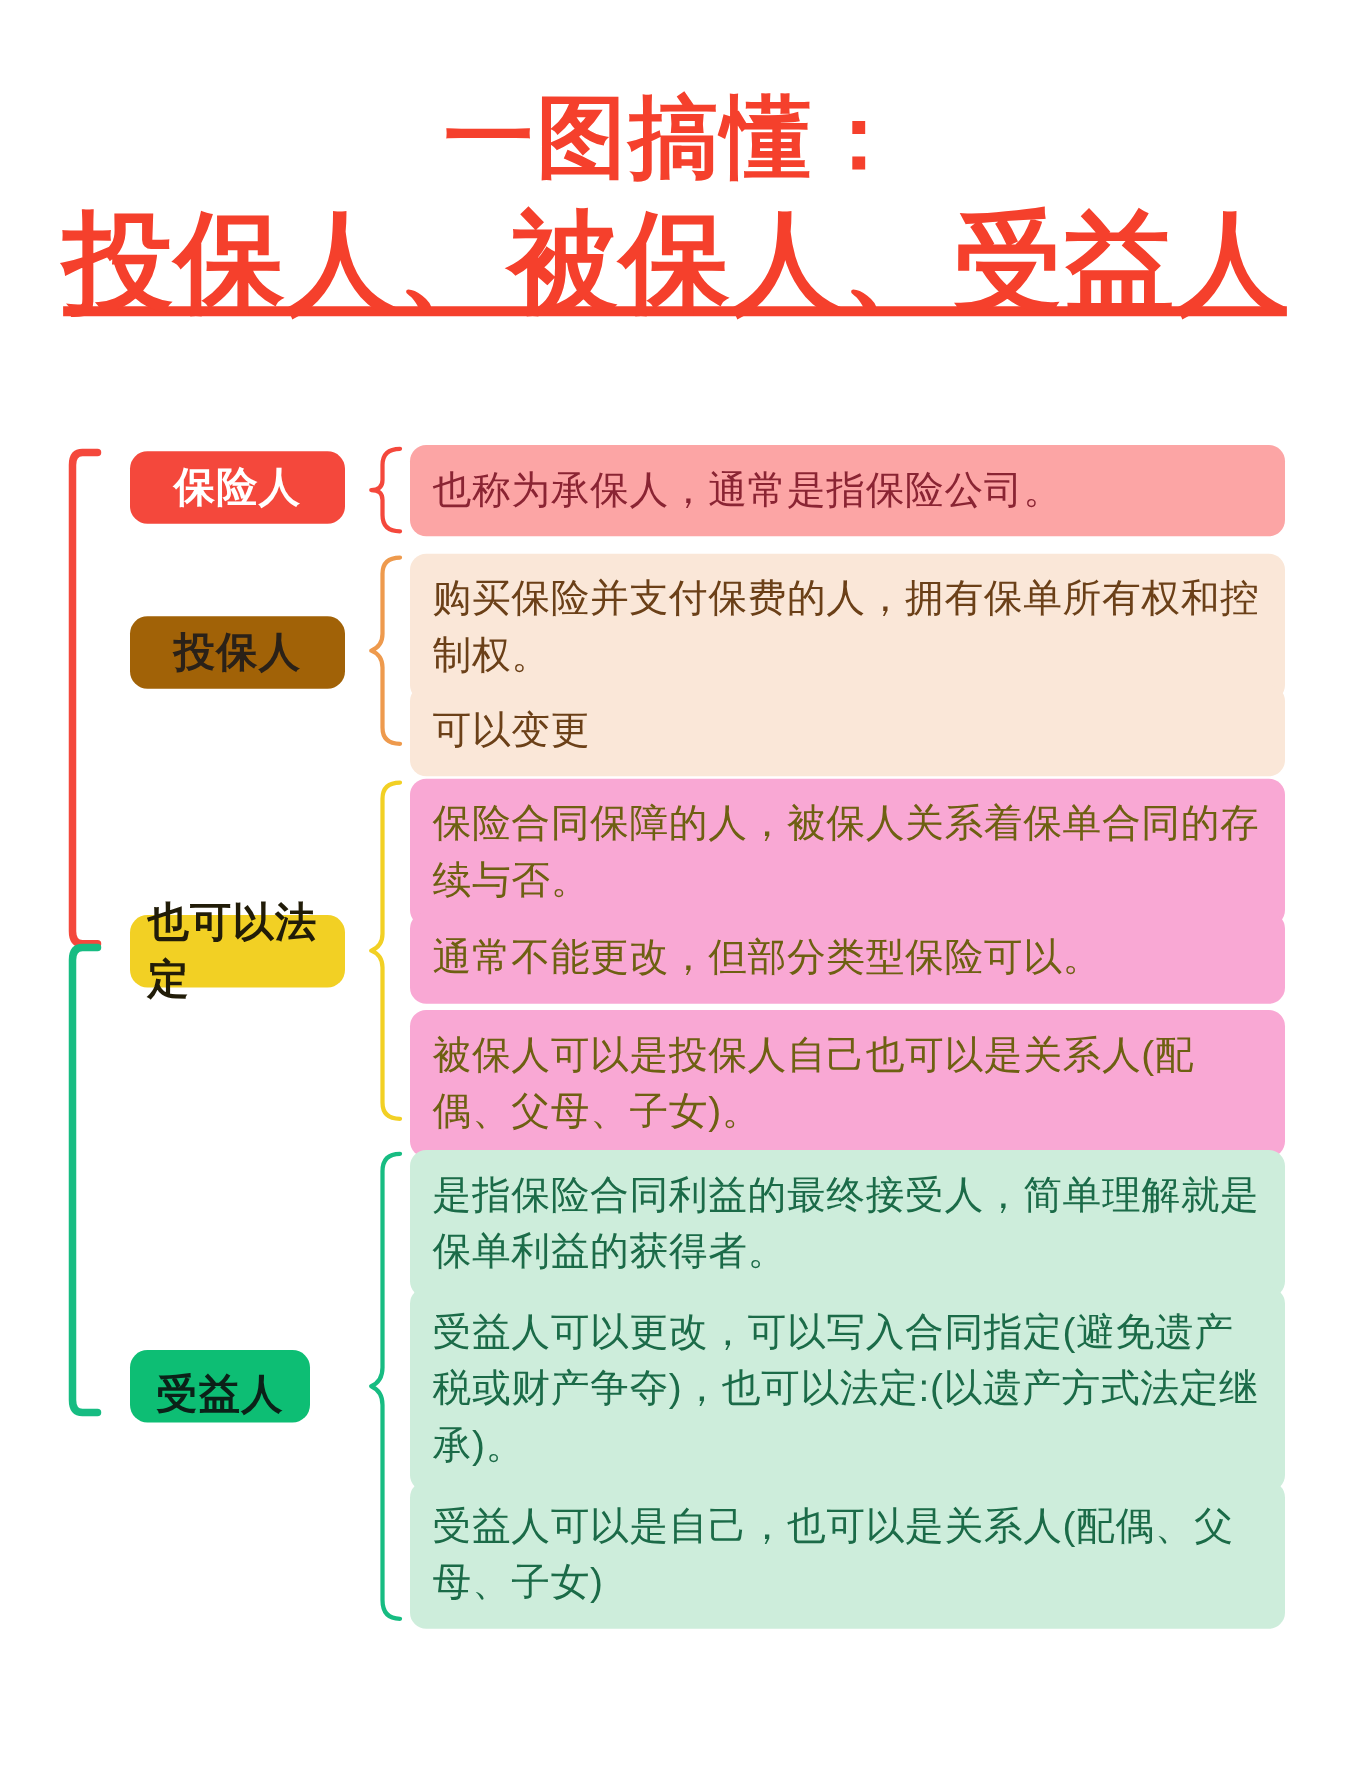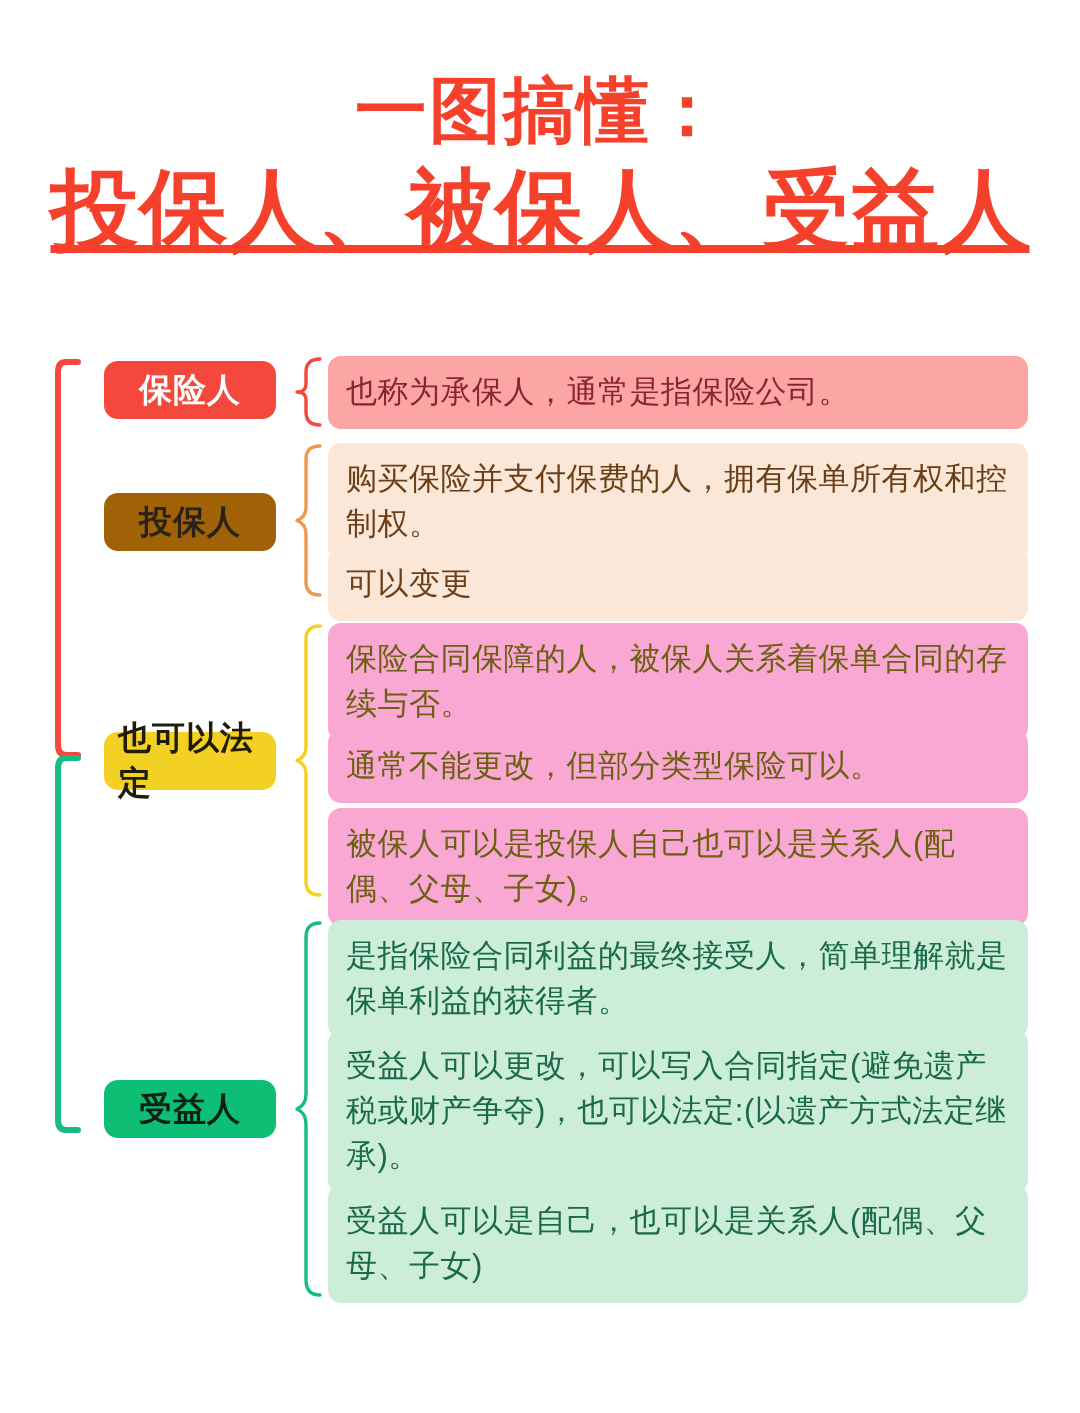--- a/index.html
+++ b/index.html
@@ -69,21 +69,21 @@
     justify-content: center;
     font-size: 33px;
     font-weight: bold;
     letter-spacing: 1px;
     box-sizing: border-box;
     padding: 0 14px;
   }
   .pill-insurer   { left: 104px; top: 21px;  width: 172px; background: #F4483C; color: #FFFFFF; }
   .pill-holder    { left: 104px; top: 153px; width: 172px; background: #a16207; color: #2A2118; }
   .pill-insured   { left: 104px; top: 392px; width: 172px; background: #F2D024; color: #211C08; }
-  .pill-benef     { left: 104px; top: 740px; width: 172px; background: #0DBE74; color: #0B2118; }
+  .pill-benef     { left: 104px; top: 740px; width: 144px; background: #0DBE74; color: #0B2118; align-items: flex-end; }
 
   
   .brace {
     position: absolute;
     left: 290px;
     width: 46px;
   }
   .brace svg { display: block; width: 100%; height: 100%; }
 
   

